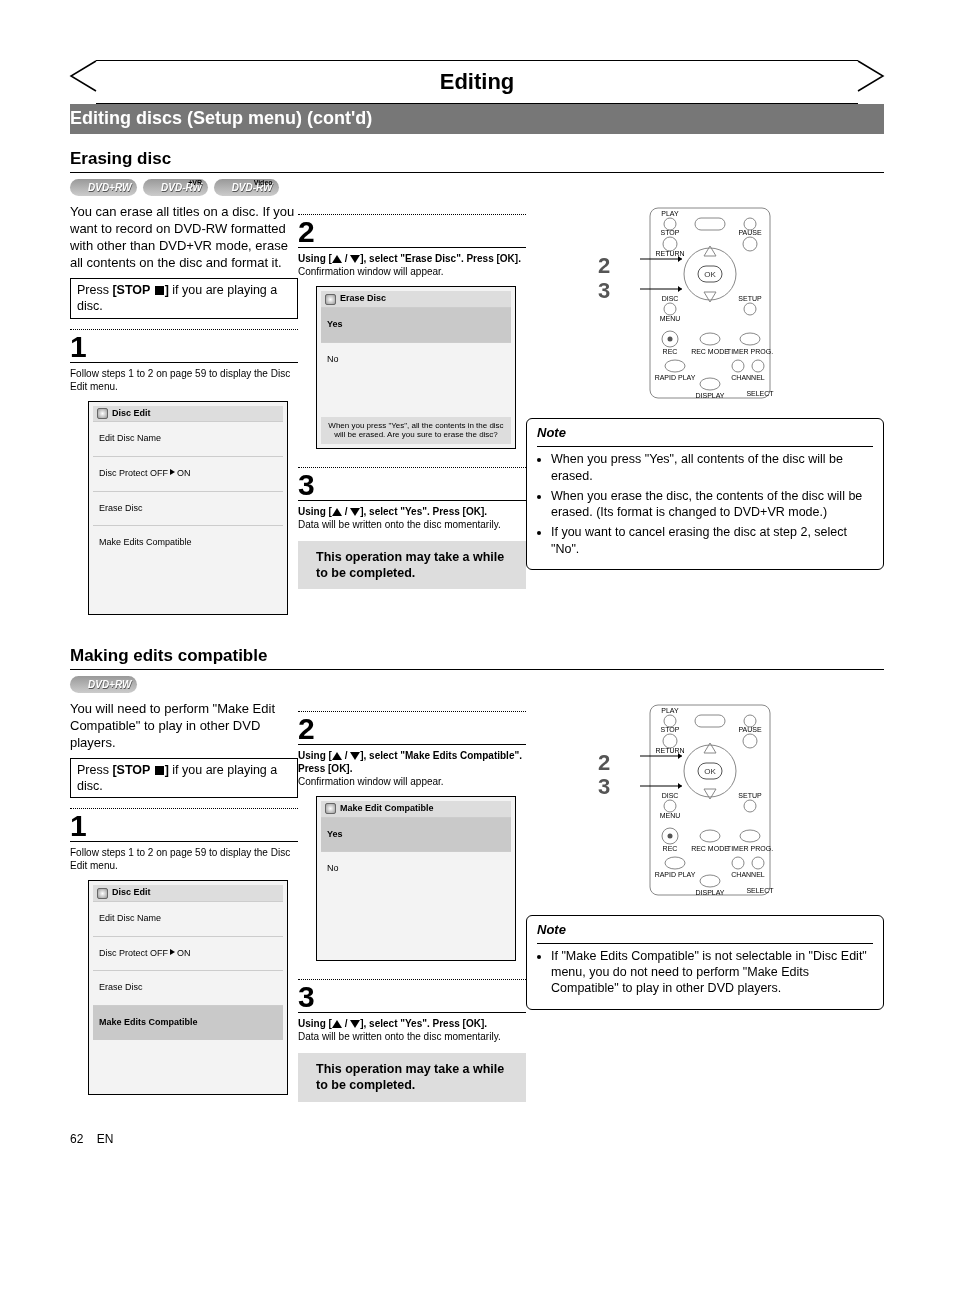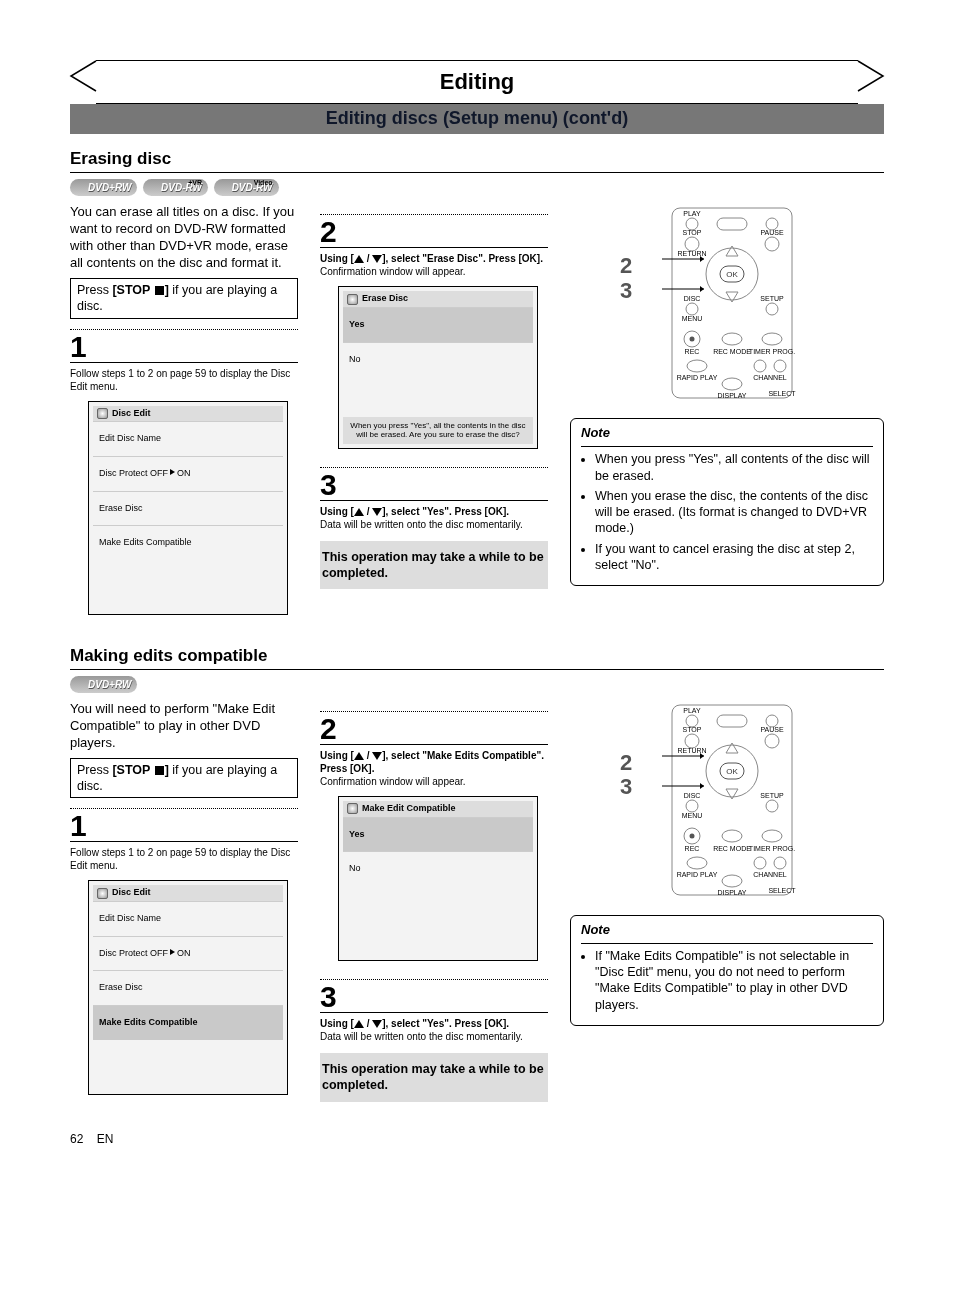--- a/index.html
+++ b/index.html
@@ -19,37 +19,37 @@
   .hdr-diamond-left { left: -1px; }
   .hdr-diamond-right { right: -1px; }
   .hdr-diamond-left svg, .hdr-diamond-right svg { width: 100%; height: 100%; }
   .hdr-mid {
     position: absolute; left: 26px; right: 26px; top: 0; bottom: 0;
     border-top: 1.5px solid #000; border-bottom: 1.5px solid #000;
     display: flex; align-items: center; justify-content: center;
     font-weight: bold; font-size: 22px;
   }
   .sub-banner {
-    background: #777; color: #0f172a; text-align: center;
+    background: #777; color: #ffffff; 
     font-weight: bold; font-size: 18px; padding: 3px 0 4px 0;
     margin-bottom: 14px;
   }
   h2.section {
     font-size: 17px; font-weight: bold; margin: 0 0 2px 0;
     border-bottom: 1px solid #000; padding-bottom: 2px;
   }
   .disc-badges { margin: 6px 0 8px 0; }
   .badge {
     display: inline-block; background: linear-gradient(#999,#ccc);
     color: #fff; font-style: italic; font-weight: bold;
     font-size: 10px; padding: 2px 6px 2px 18px; border-radius: 10px;
     position: relative; margin-right: 2px; text-shadow: 0.5px 0.5px 0 #555;
   }
   .badge .sup { font-size: 7px; color:#000; text-shadow:none; position:absolute; top:-1px; right:6px; font-style:normal;}
-  .cols { display: flex; gap: 22px; margin-bottom: 30px; }
+  .cols { display: flex; margin-bottom: 30px; }
   .col { width: 228px; }
   .col.right { flex: 1; }
   .intro { margin-bottom: 6px; }
   .press-box {
     border: 1px solid #000; padding: 3px 6px; font-size: 12.5px;
   }
   .dotted-top { border-top: 1px dotted #000; margin-top: 10px; padding-top: 2px; }
   .stepnum {
     font-size: 30px; font-weight: bold; line-height: 1; margin: 0;
     border-bottom: 1.2px solid #000; display: block; padding-bottom: 0;
@@ -69,21 +69,21 @@
     content: ""; width: 9px; height: 9px; border:1px solid #666; border-radius:2px;
     background: radial-gradient(#fff,#999); display:inline-block;
   }
   .osd .osd-row { padding: 11px 6px; border-top: 1px solid #ccc; }
   .osd .osd-row.hl { background: #c9c9c9; font-weight: bold; }
   .osd .osd-msg {
     margin-top: 20px; background: #ddd; padding: 4px 6px; text-align: center;
     font-size: 8px; line-height: 1.2;
   }
   .grey-note {
-    background: #ddd; padding: 8px 2px; font-weight: bold;
+    background: #ddd; padding: 8px 18px; font-weight: bold;
     font-size: 12.5px; margin-top: 10px;
   }
   .remote-figure {
     position: relative; width: 170px; height: 200px; margin: 0 auto 14px auto;
     font-size: 7px; color:#555;
   }
   .steps-indicator {
     position: absolute; left: -22px; top: 50px;
     font-size: 22px; font-weight: bold; line-height: 1.1;
   }

